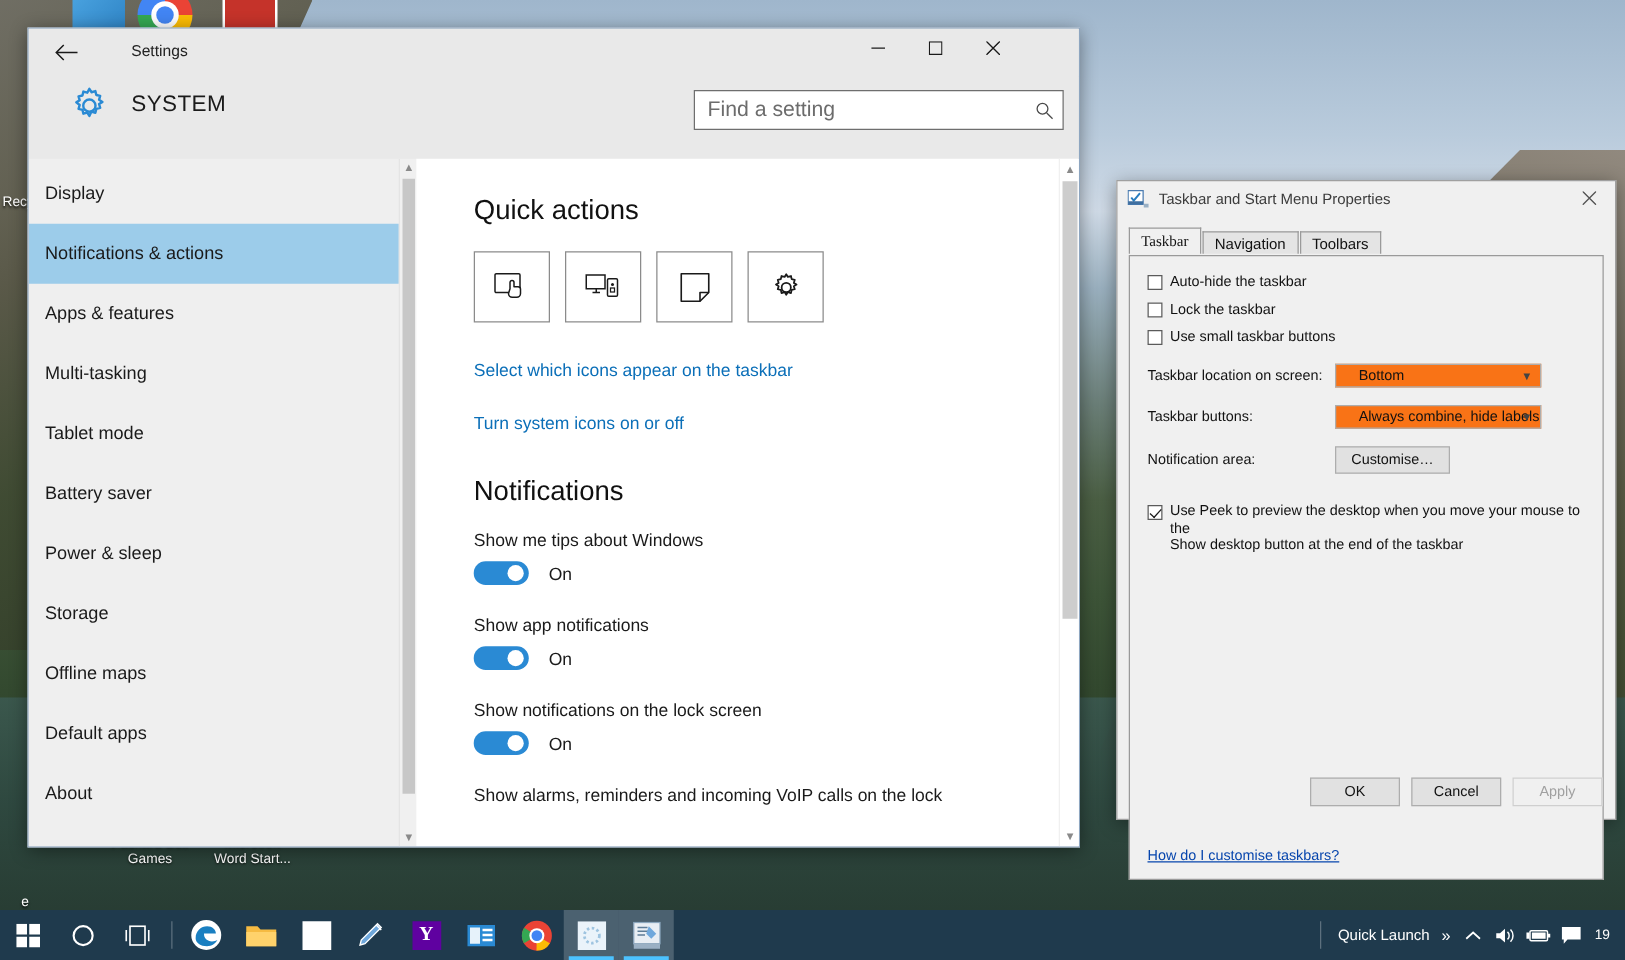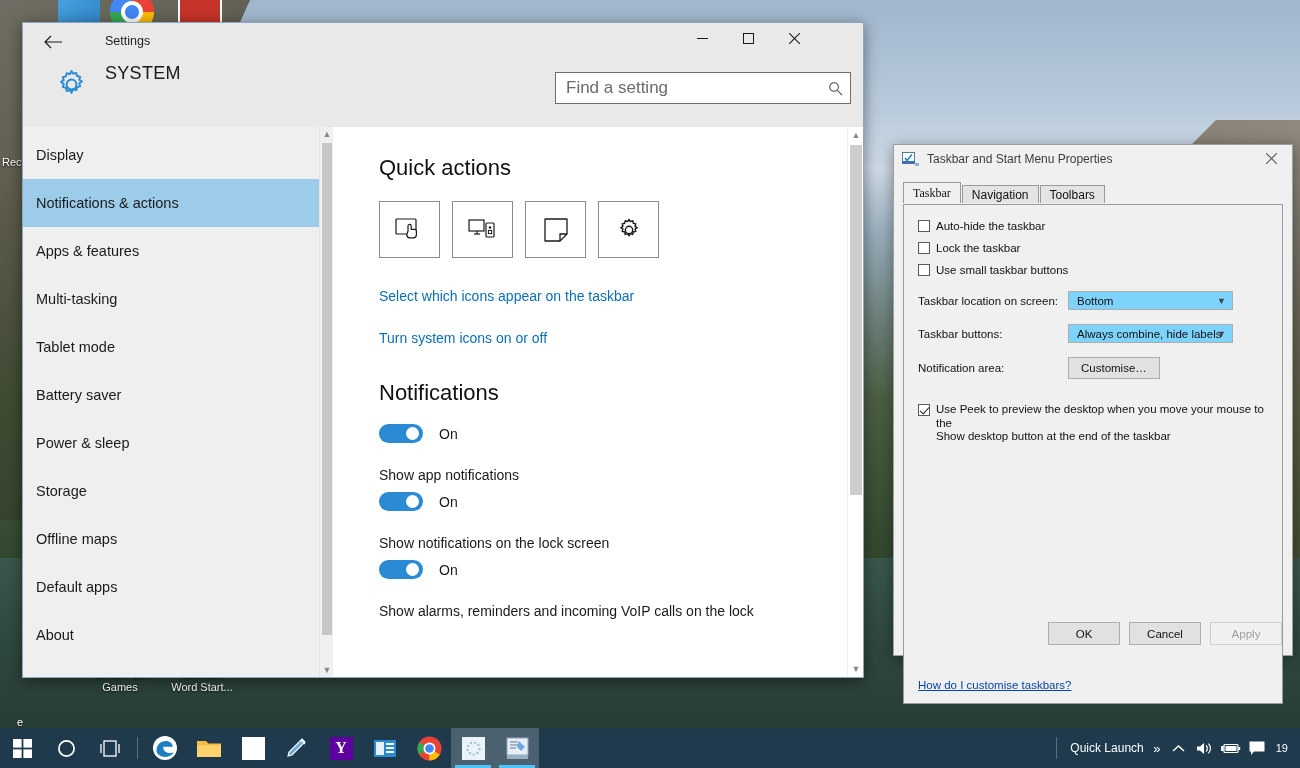--- a/index.html
+++ b/index.html
@@ -57,21 +57,21 @@
   }
   .win-ctrl{
     position:absolute; top:0; width:46px; height:31px;
     display:flex; align-items:center; justify-content:center; cursor:pointer;
   }
   #btn-min{ right:138px; } #btn-max{ right:92px; } #btn-close{ right:46px; }
 
   #settings-header{ height:66px; position:relative; background:#e9e9e9; }
   #gear-logo{ position:absolute; left:33px; top:8px; }
   #system-label{
-    position:absolute; left:82px; top:2px; font-size:18px; color:#1a1a1a;
+    position:absolute; left:82px; top:12px; font-size:18px; color:#1a1a1a;
     letter-spacing:.3px;
   }
   #search-wrap{
     position:absolute; right:12px; top:11px; width:296px; height:32px;
     background:#fff; border:1px solid #6e6e6e; display:flex; align-items:center;
   }
   #search-input{
     flex:1; border:0; outline:0; background:transparent; height:28px;
     padding:0 8px 0 10px; font-family:inherit; font-size:17px; color:#333;
   }
@@ -191,23 +191,23 @@
   }
   .chk.checked::after{
     content:""; position:absolute; left:3px; top:0px; width:4px; height:8px;
     border:solid #1a1a1a; border-width:0 1.6px 1.6px 0; transform:rotate(42deg);
   }
   .chk-label{ font-size:11.5px; color:#111; line-height:14px; }
 
   .field-row{ display:flex; align-items:center; margin-top:14px; }
   .field-label{ font-size:11.5px; color:#111; width:150px; flex:none; }
   .combo{
-    width:165px; height:19px; background:#7dd3fc;
+    width:165px; height:19px; background:#f97316;
     border:1px solid #adadad; display:flex; align-items:center;
-    font-size:11.5px; color:#111; padding-left:8px; position:relative; cursor:pointer;
+    font-size:11.5px; color:#111; padding-left:18px; position:relative; cursor:pointer;
   }
   .combo .caret{ position:absolute; right:6px; top:4px; color:#444; font-size:9px; }
   .btn-small{
     height:22px; padding:0 12px; background:#e1e1e1; border:1px solid #adadad;
     font-size:11.5px; color:#111; cursor:pointer; font-family:inherit;
   }
 
   #peek-row{ display:flex; align-items:flex-start; margin-top:24px; }
   #peek-label{ font-size:11.5px; color:#111; line-height:13.5px; }
 
@@ -400,20 +400,21 @@
             </svg>
           </div>
         </div>
 
         <a class="link">Select which icons appear on the taskbar</a>
         <a class="link">Turn system icons on or off</a>
 
         <div class="h2">Notifications</div>
 
         <div>
+          <div class="setting-label">Show me tips about Windows</div>
           <div class="toggle-row">
             <div class="toggle">
                 <div class="knob"></div>
               </div>
             <div class="toggle-state">On</div>
           </div>
         </div>
 
         <div>
           <div class="setting-label">Show app notifications</div>

